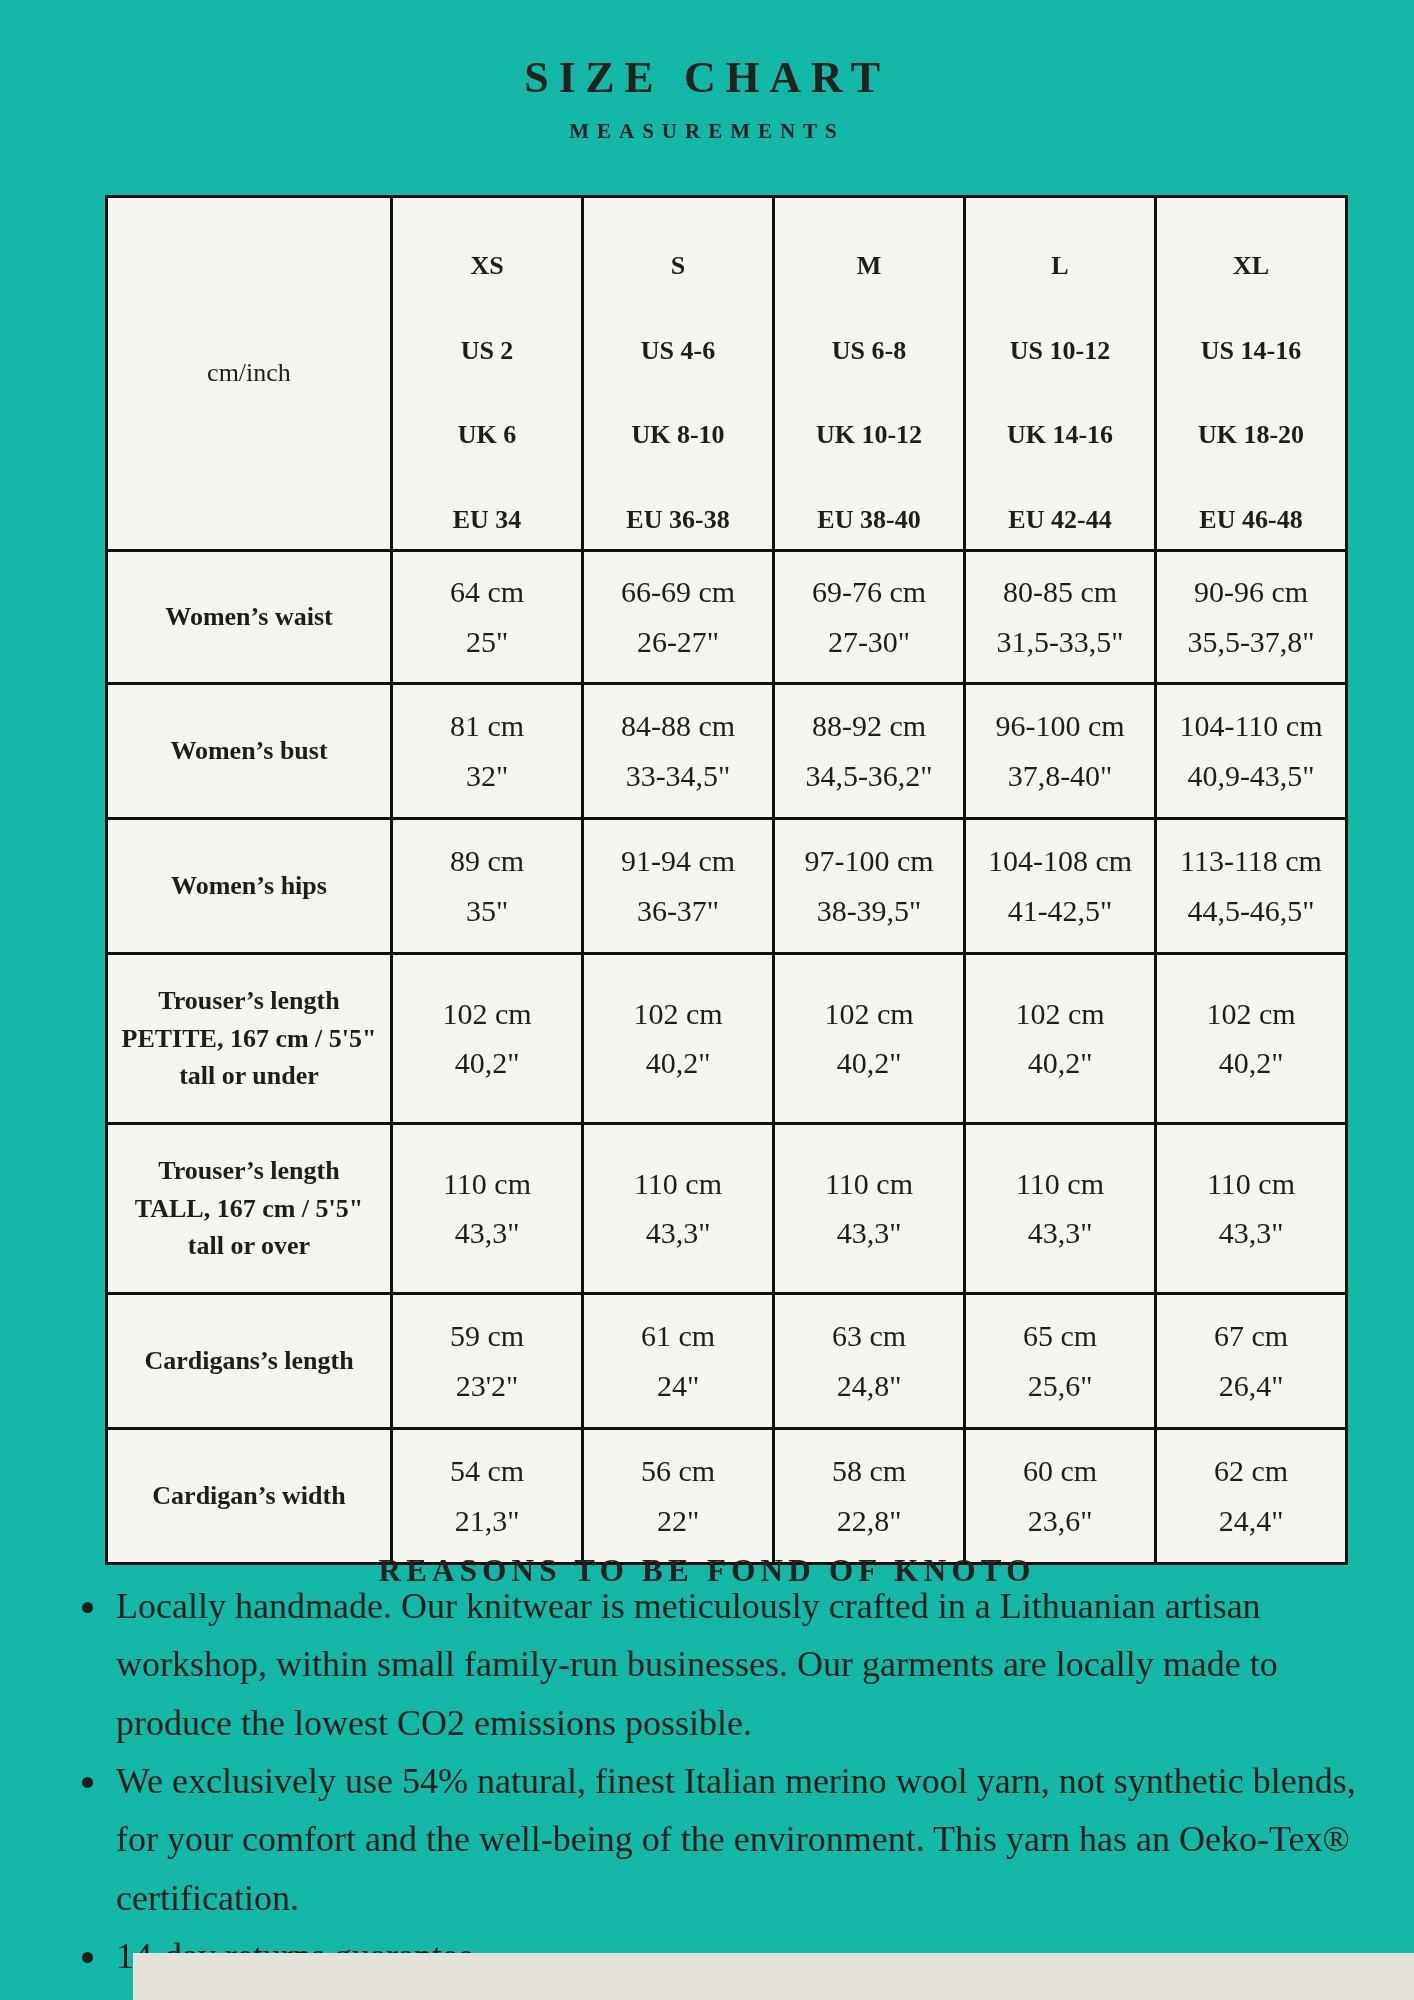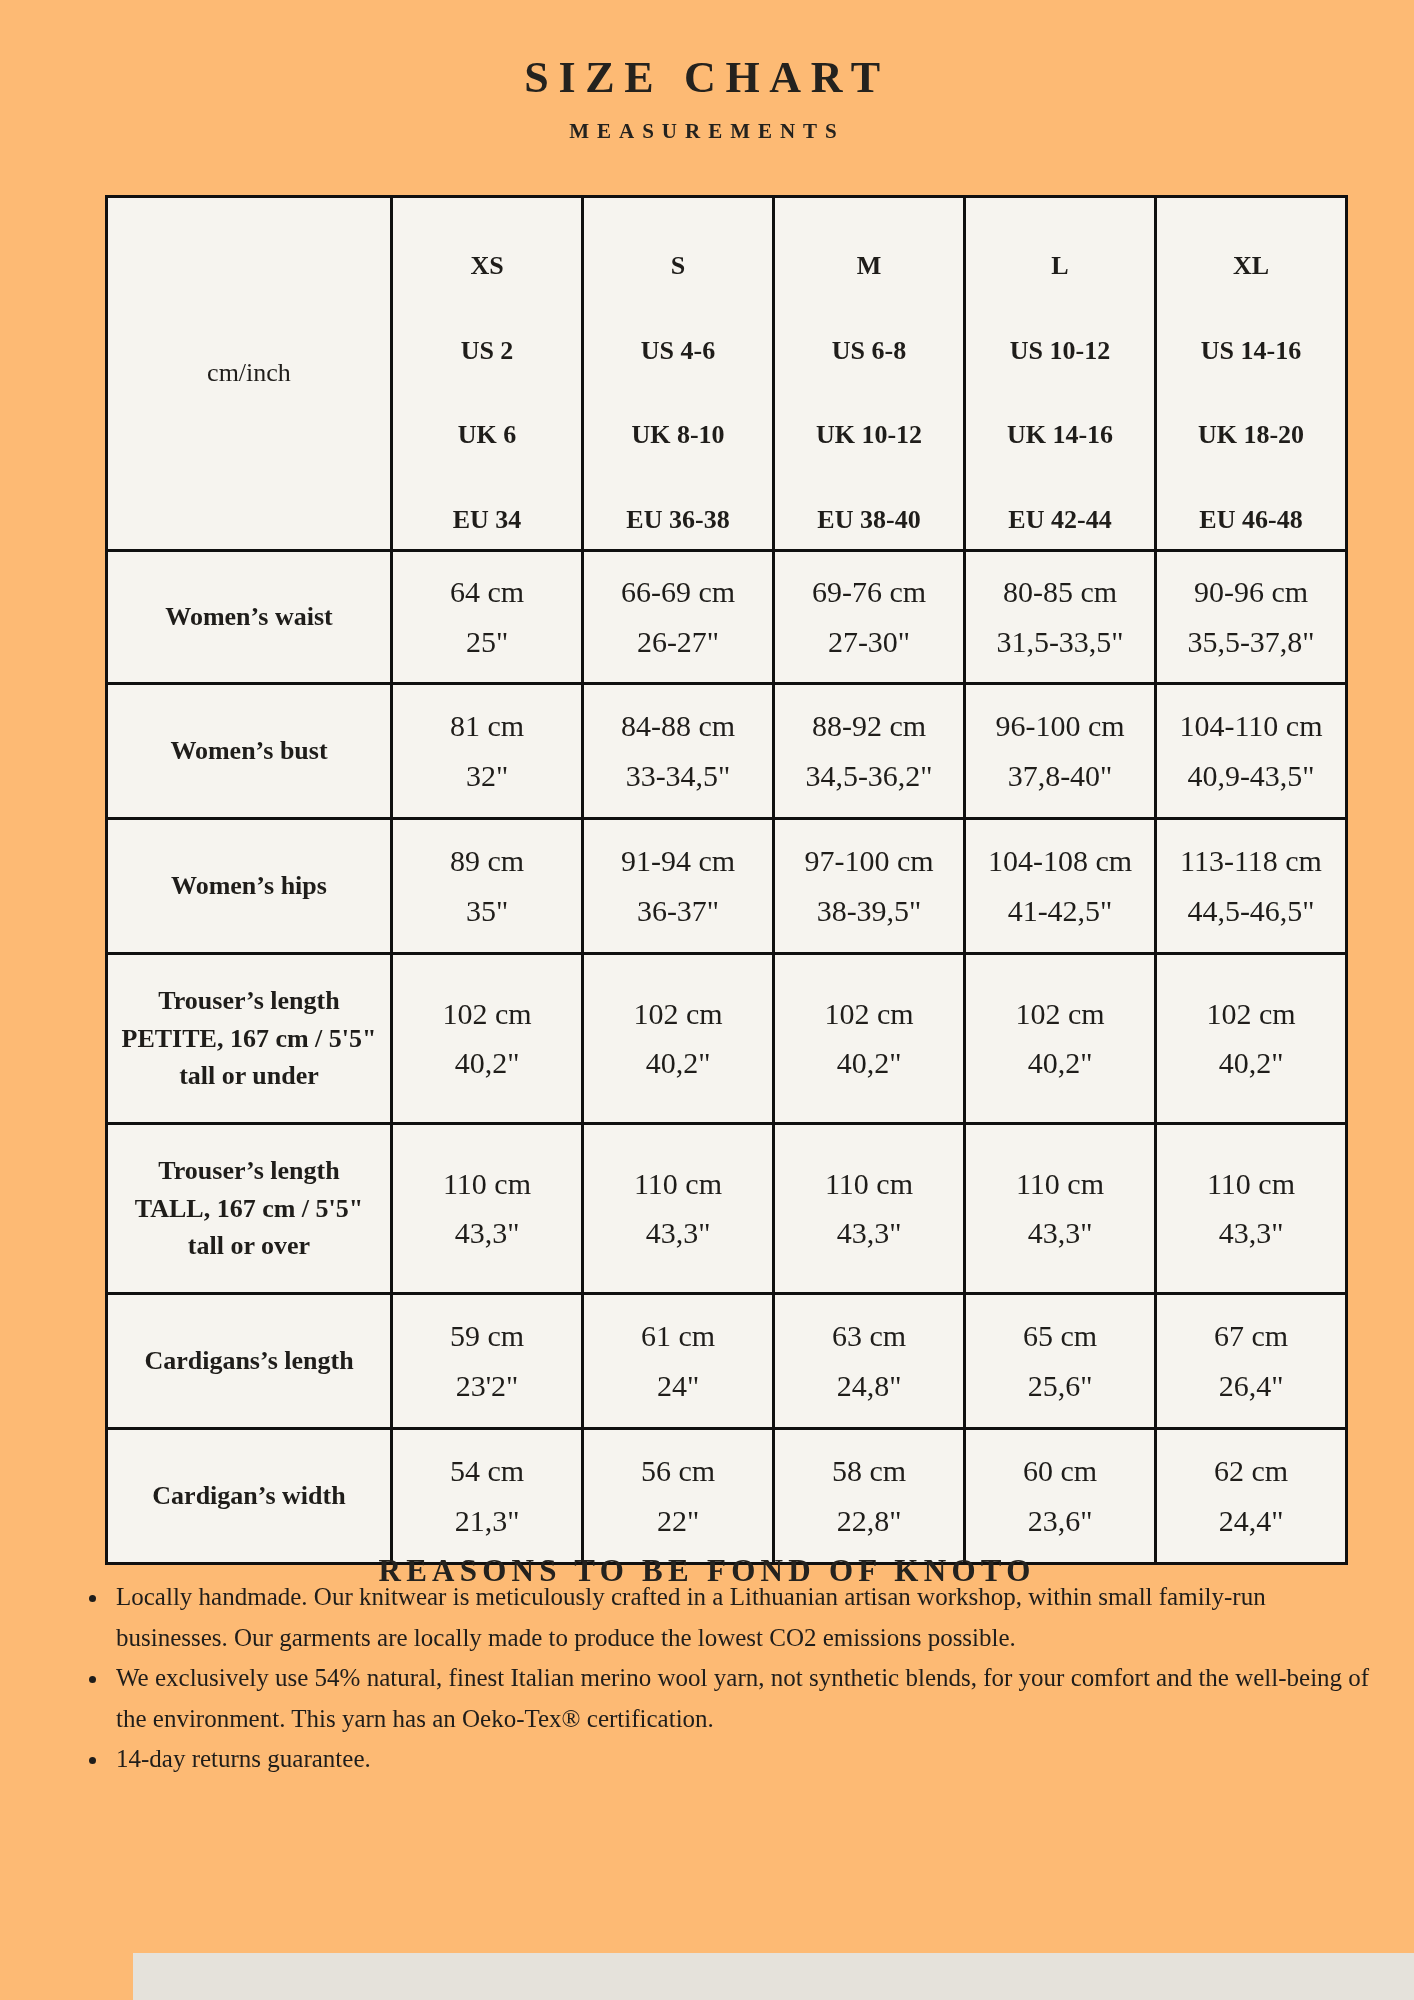--- a/index.html
+++ b/index.html
@@ -5,21 +5,21 @@
   html,body{margin:0;padding:0;}
   body{
     background:#f6f4ef;
     font-family:"Liberation Serif","DejaVu Serif",serif;
     color:#1f1d1a;
   }
   .page{
     position:relative;
     width:1414px;height:2000px;
     margin:0 auto;
-    background:#fdba74;
+    background:#14b8a6;
     overflow:hidden;
   }
   .title{
     margin:0;
     padding-top:52px;
     text-align:center;
     font-size:44px;
     font-weight:600;
     letter-spacing:0.22em;
     color:#24221e;
@@ -83,21 +83,21 @@
     font-weight:600;
     letter-spacing:0.17em;
     color:#24221e;
   }
   ul.reasons{
     position:absolute;
     left:76px;top:1577px;
     width:1270px;
     margin:0;
     padding-left:34px;
-    font-size:25px;
+    font-size:36px;
     line-height:1.62;
     list-style:disc outside;
   }
   ul.reasons li{padding-left:6px;margin:0;}
   .bottom-band{
     position:absolute;
     left:133px;right:0;top:1953px;
     height:47px;
     background:#e5e2db;
   }

